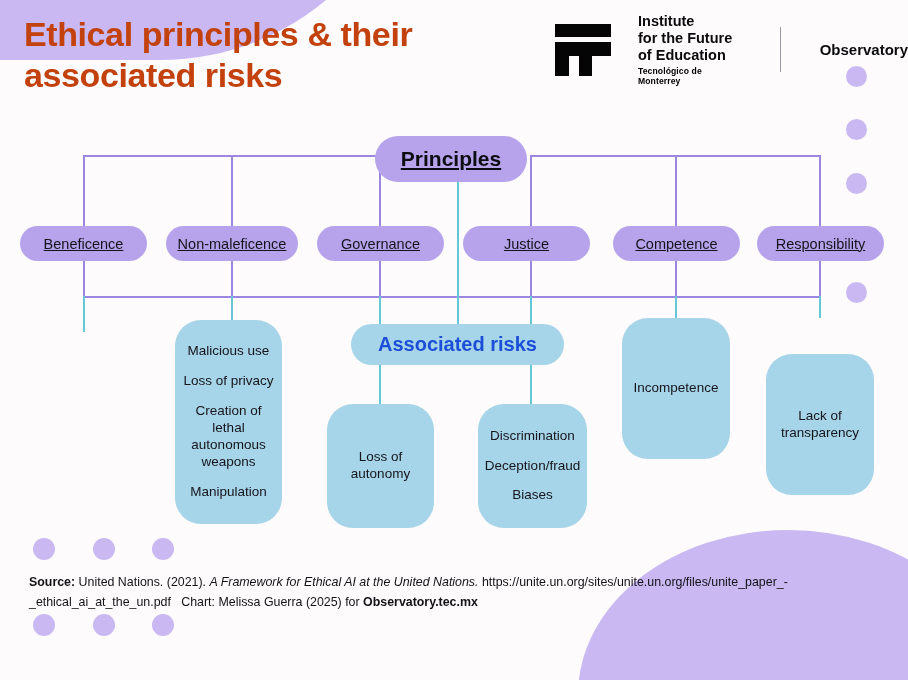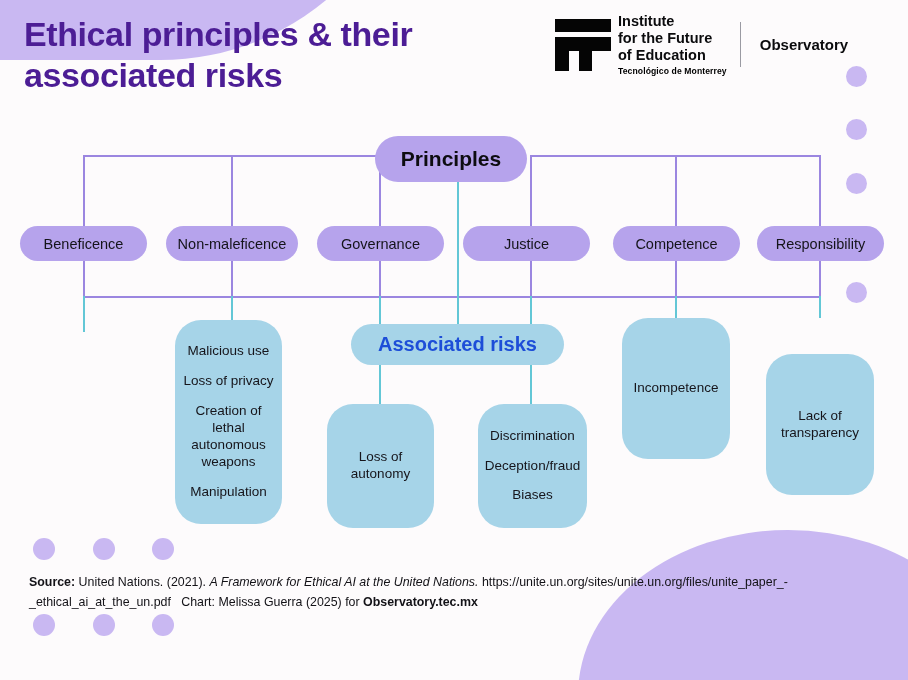--- a/index.html
+++ b/index.html
@@ -14,24 +14,24 @@
   
   .blob{position:absolute;background:#C9B8F2;border-radius:50%;pointer-events:none;}
   .blob-tl2{left:-180px;top:-200px;width:600px;height:260px;border-radius:0 0 260px 0;}
   .blob-br{right:-90px;bottom:-180px;width:420px;height:330px;}
 
   .dot{position:absolute;border-radius:50%;background:#C9B8F2;}
 
   
   .title{
     position:absolute;left:24px;top:14px;width:520px;
-    font-size:34px;font-weight:bold;line-height:1.22;color:#4c1d95;
+    font-size:34px;font-weight:bold;line-height:1.22;color:#c2410c;
     letter-spacing:-0.4px;
   }
-  .logo{position:absolute;left:553px;top:13px;display:flex;align-items:center;gap:5px;}
+  .logo{position:absolute;left:553px;top:13px;display:flex;align-items:center;gap:25px;}
   .logo-mark{width:60px;height:53px;position:relative;flex:0 0 auto;}
   .logo-mark i{position:absolute;background:#050505;display:block;}
   .lm-top{left:2px;top:1px;width:56px;height:13px;}
   .lm-mid{left:2px;top:19px;width:56px;height:14px;}
   .lm-vl{left:2px;top:19px;width:14px;height:34px;}
   .lm-vr{left:26px;top:30px;width:13px;height:23px;}
   .logo-txt{font-size:14.5px;font-weight:bold;line-height:1.18;color:#0b0b0d;}
   .logo-sub{font-size:8.6px;font-weight:bold;margin-top:2px;letter-spacing:.1px;}
   .logo-div{width:1px;height:45px;background:#9a9aa2;margin:0 14px 0 8px;}
   .logo-obs{font-size:15px;font-weight:bold;color:#0b0b0d;}
@@ -40,21 +40,21 @@
   .ln{position:absolute;}
   .v{width:2px;}
   .h{height:2px;}
   .pur{background:#9B86E0;}
   .teal{background:#63C7D6;}
 
   
   .pill{
     position:absolute;background:#B6A3EC;border-radius:999px;
     display:flex;align-items:center;justify-content:center;
-    font-size:14.5px;color:#15141a;text-align:left;
+    font-size:14.5px;color:#15141a;text-align:left;text-decoration:underline;
   }
   .pill-head{
     background:#B6A3EC;font-size:21px;font-weight:bold;color:#0d0c10;
   }
   .pill-risk-head{
     position:absolute;background:#A6D4E8;border-radius:999px;
     display:flex;align-items:center;justify-content:center;
     font-size:20px;font-weight:bold;color:#1d4ed8;
   }
 

